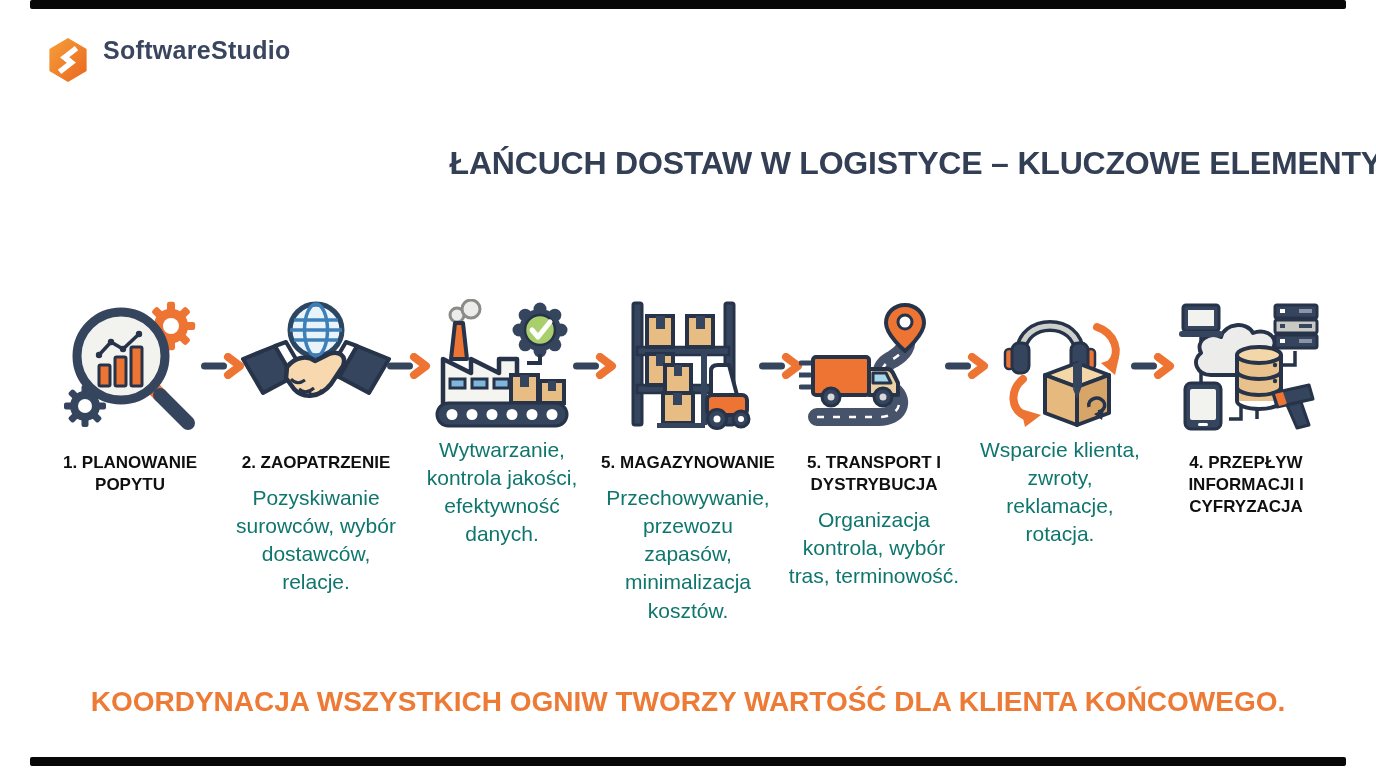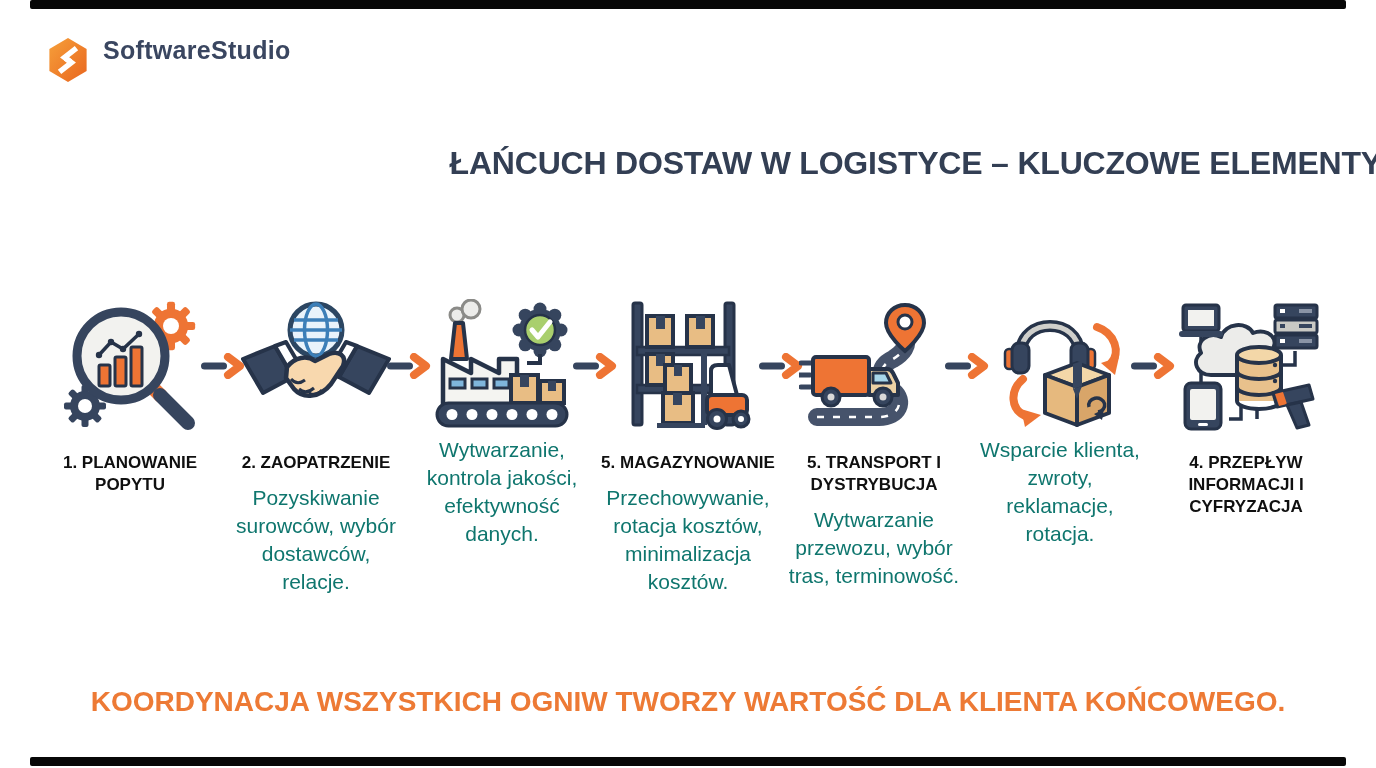--- a/index.html
+++ b/index.html
@@ -187,21 +187,21 @@
         <rect x="88" y="50" width="6" height="76" fill="#36455e"></rect>
         <path d="M98,96 V72 Q98,66 105,66 H116 L124,96 Z" fill="#ffffff" stroke="#263349" stroke-width="4" stroke-linejoin="round"></path>
         <rect x="94" y="96" width="40" height="20" rx="5" fill="#ee7434" stroke="#263349" stroke-width="4"></rect>
         <circle cx="104" cy="120" r="9.5" fill="#36455e" stroke="#263349" stroke-width="3"></circle>
           <circle cx="104" cy="120" r="3.5" fill="#ffffff"></circle>
         <circle cx="128" cy="120" r="8" fill="#36455e" stroke="#263349" stroke-width="3"></circle>
           <circle cx="128" cy="120" r="3" fill="#ffffff"></circle>
       </svg>
     </div>
     <div class="step-title">5. MAGAZYNOWANIE</div>
-    <div class="step-desc">Przechowywanie, rotacja kosztów, minimalizacja kosztów.</div>
+    <div class="step-desc">Przechowywanie, przewozu zapasów, minimalizacja kosztów.</div>
     <svg class="arrow" viewBox="0 0 44 26">
       <rect x="0" y="9.5" width="26" height="7" rx="3.5" fill="#36455e"></rect>
       <path d="M27,4 L39,13 L27,22" fill="none" stroke="#ee7434" stroke-width="8" stroke-linecap="round" stroke-linejoin="round"></path>
     </svg>
   </div>
 
   <div class="step">
     <div class="icon-box">
       <svg viewBox="0 0 150 135">
         <path d="M18,118 H80 C100,118 106,102 94,92 C80,80 78,68 94,60 C104,54 110,46 106,38" fill="none" stroke="#46536b" stroke-width="18" stroke-linecap="round"></path>
@@ -212,21 +212,21 @@
         <rect x="14" y="58" width="56" height="38" rx="3" fill="#ee7434" stroke="#263349" stroke-width="4"></rect>
         <path d="M70,70 H88 C91,70 93,72 94,74 L99,84 V96 H70 Z" fill="#ecd1a4" stroke="#263349" stroke-width="4" stroke-linejoin="round"></path>
         <path d="M74,74 H87 L92,84 H74 Z" fill="#a7d6ea" stroke="#263349" stroke-width="3" stroke-linejoin="round"></path>
         <circle cx="32" cy="98" r="9" fill="#36455e" stroke="#263349" stroke-width="3"></circle>
           <circle cx="32" cy="98" r="3.5" fill="#d9d9d9"></circle>
         <circle cx="84" cy="98" r="9" fill="#36455e" stroke="#263349" stroke-width="3"></circle>
           <circle cx="84" cy="98" r="3.5" fill="#d9d9d9"></circle>
       </svg>
     </div>
     <div class="step-title">5. TRANSPORT I DYSTRYBUCJA</div>
-    <div class="step-desc">Wytwarzanie przewozu, wybór tras, terminowość.</div>
+    <div class="step-desc">Organizacja kontrola, wybór tras, terminowość.</div>
     <svg class="arrow" viewBox="0 0 44 26">
       <rect x="0" y="9.5" width="26" height="7" rx="3.5" fill="#36455e"></rect>
       <path d="M27,4 L39,13 L27,22" fill="none" stroke="#ee7434" stroke-width="8" stroke-linecap="round" stroke-linejoin="round"></path>
     </svg>
   </div>
 
   <div class="step">
     <div class="icon-box">
       <svg viewBox="0 0 150 135">
         <path d="M112,28 C130,34 136,54 126,64" fill="none" stroke="#ee7434" stroke-width="8" stroke-linecap="round"></path>

